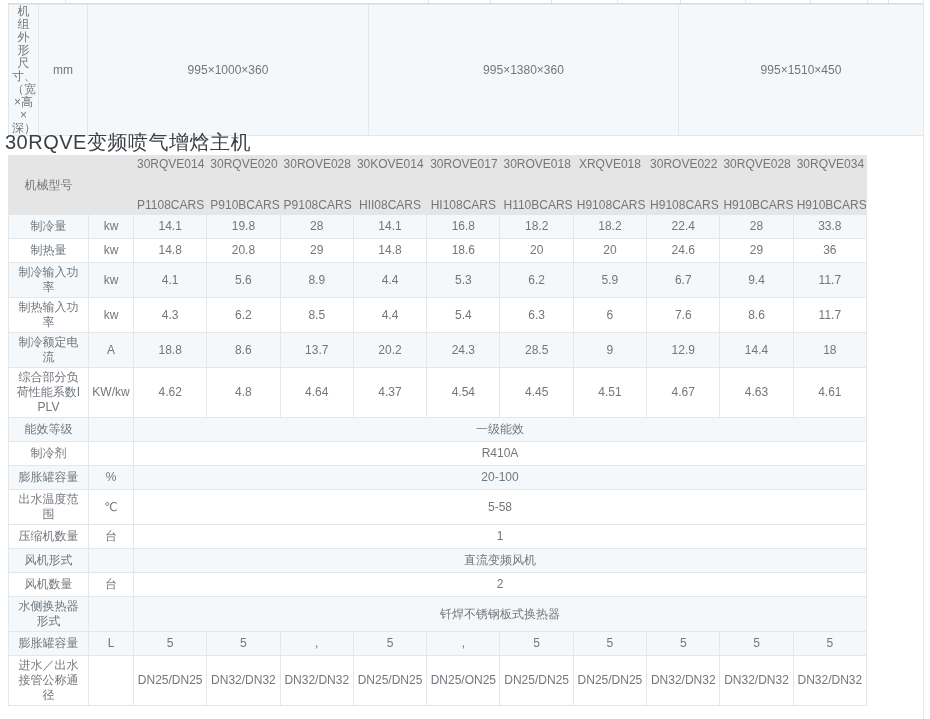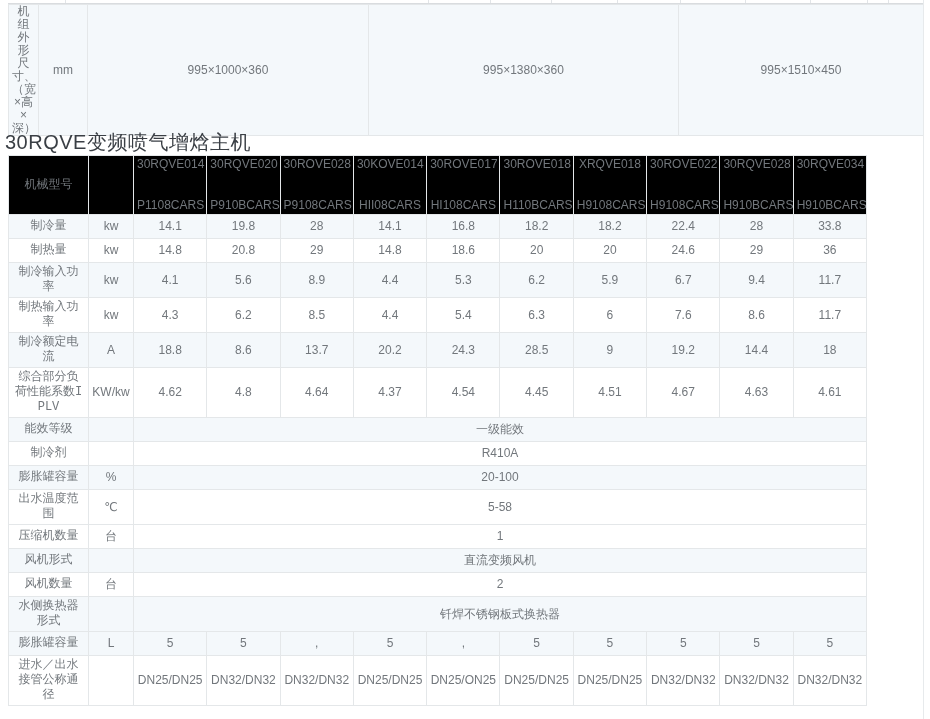--- a/index.html
+++ b/index.html
@@ -21,26 +21,26 @@
   
   .dim-table { position:absolute; left:8px; top:4px; width:916px; }
   .dim-table td { background:#f4f8fb; height:112px; }
   .dim-label { word-break:break-all; line-height:13px; padding:0 3px; }
 
   .section-title { position:absolute; left:5px; top:129px; margin:0; font-size:20px;
                    font-weight:400; color:#3a3f45; letter-spacing:0.5px; }
 
   
   .spec-table { position:absolute; left:8px; top:155px; width:859px; }
-  .spec-table thead td { height:44px; background:#000000; }
+  .spec-table thead td { height:44px; background:#e5e5e5; }
   .model-cell div { line-height:13px; }
   .model-cell .m2 { margin-top:28px; }
   .spec-table tbody td { height:19px; }
   tr.stripe td { background:#f4f8fb; }
-  .label-cell { word-break:break-all; padding:2px 5px;font-family:Liberation Mono, monospace; }
+  .label-cell { word-break:break-all; padding:2px 5px; }
 </style>
 </head>
 <body>
 
 <div class="page">
 
   <div class="top-sliver">
       <i style="left: 57px;"></i>
       <i style="left: 420px;"></i>
       <i style="left: 482px;"></i>
@@ -185,21 +185,21 @@
         <tr class="stripe">
           <td class="label-cell">制冷额定电流</td>
           <td>A</td>
           <td>18.8</td>
           <td>8.6</td>
           <td>13.7</td>
           <td>20.2</td>
           <td>24.3</td>
           <td>28.5</td>
           <td>9</td>
-          <td>19.2</td>
+          <td>12.9</td>
           <td>14.4</td>
           <td>18</td>
         </tr>
         <tr>
           <td class="label-cell">综合部分负荷性能系数IPLV</td>
           <td>KW/kw</td>
           <td>4.62</td>
           <td>4.8</td>
           <td>4.64</td>
           <td>4.37</td>

